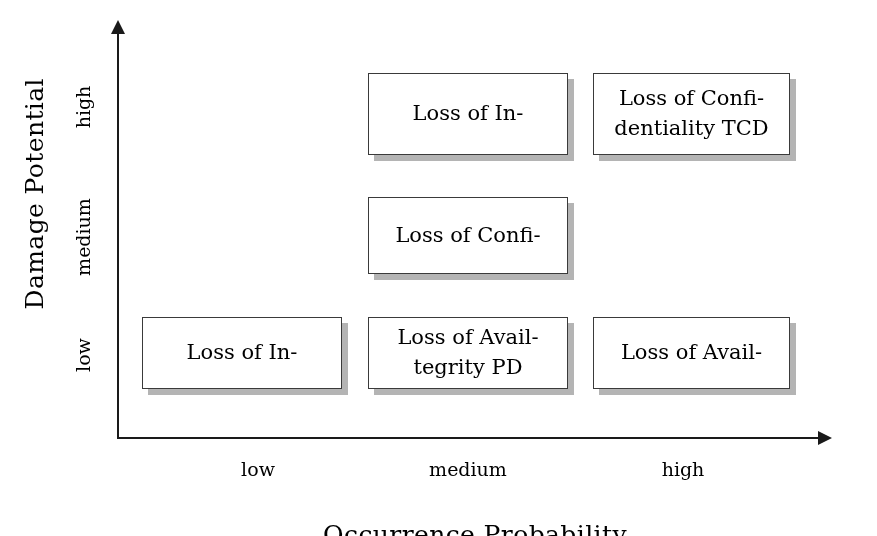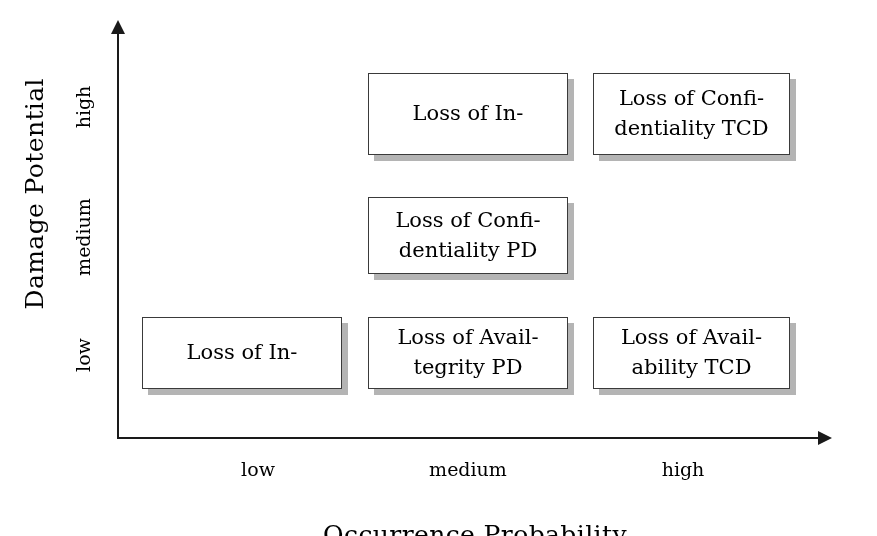--- a/index.html
+++ b/index.html
@@ -160,30 +160,28 @@
     <span class="line">Loss of In-</span>
   </div>
 
   <div class="risk-box col-high row-high">
     <span class="line">Loss of Confi-</span>
     <span class="line">dentiality TCD</span>
   </div>
 
   <div class="risk-box col-medium row-medium">
     <span class="line">Loss of Confi-</span>
-    <span class="line">dentiality PD</span>
   </div>
 
   <div class="risk-box col-low row-low">
     <span class="line">Loss of In-</span>
   </div>
 
   <div class="risk-box col-medium row-low">
     <span class="line">Loss of Avail-</span>
     <span class="line">tegrity PD</span>
   </div>
 
   <div class="risk-box col-high row-low">
     <span class="line">Loss of Avail-</span>
-    <span class="line">ability TCD</span>
   </div>
 
 </div>
 
 </body></html>

